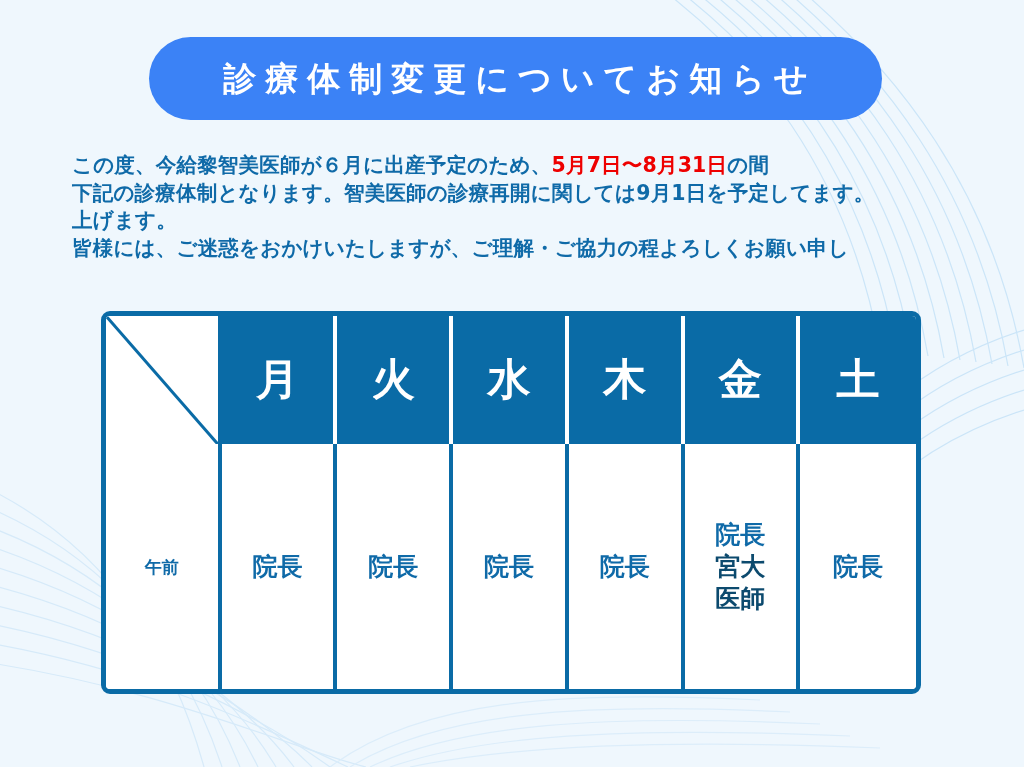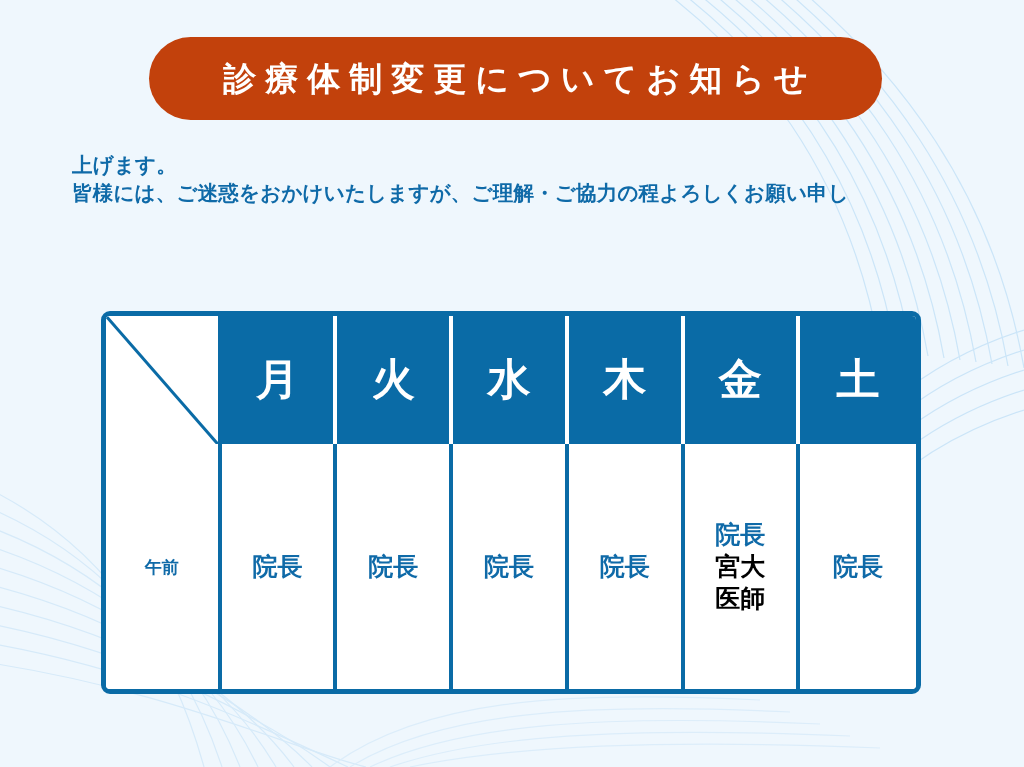--- a/index.html
+++ b/index.html
@@ -33,21 +33,21 @@
     z-index: 2;
   }
 
   
   .title-pill {
     position: absolute;
     left: 149px;
     top: 37px;
     width: 733px;
     height: 83px;
-    background: #c2410c;
+    background: #3b82f6;
     border-radius: 42px;
     display: flex;
     align-items: center;
     justify-content: center;
   }
   .title-text {
     color: #ffffff;
     font-size: 33px;
     font-weight: bold;
     letter-spacing: 9px;
@@ -131,21 +131,21 @@
   tbody td {
     height: 124px;
     color: #0f6aa8;
     font-size: 25px;
     font-weight: bold;
     line-height: 32px;
     padding: 1px 0;
   }
   tbody td.rowlabel { font-size: 17px; }
   td .blue-line { color: #0f6aa8; display: block; }
-  td .red-line  { color: #000000; display: block; }
+  td .red-line  { color: #0c4a6e; display: block; }
   td .dash {
     display: inline-block;
     width: 36px;
     height: 8px;
     border-radius: 4px;
     background: #0f6aa8;
     vertical-align: middle;
   }
 
   
@@ -205,20 +205,22 @@
   </g>
 </svg>
 
 <div class="stage">
 
   <div class="title-pill">
     <div class="title-text">診療体制変更についてお知らせ</div>
   </div>
 
   <div class="body-copy">
+    <p><span>この度、今給黎智美医師が６月に出産予定のため、</span><span class="red">5月7日〜8月31日</span><span>の間</span></p>
+    <p>下記の診療体制となります。智美医師の診療再開に関しては9月1日を予定してます。</p>
     <p>上げます。</p>
     <p>皆様には、ご迷惑をおかけいたしますが、ご理解・ご協力の程よろしくお願い申し</p>
   </div>
 
   <div class="schedule-wrap">
     <table class="schedule">
       <thead>
         <tr>
           <td class="corner-cell">
             <svg class="corner-slash" viewBox="0 0 100 100" preserveAspectRatio="none" aria-hidden="true">

